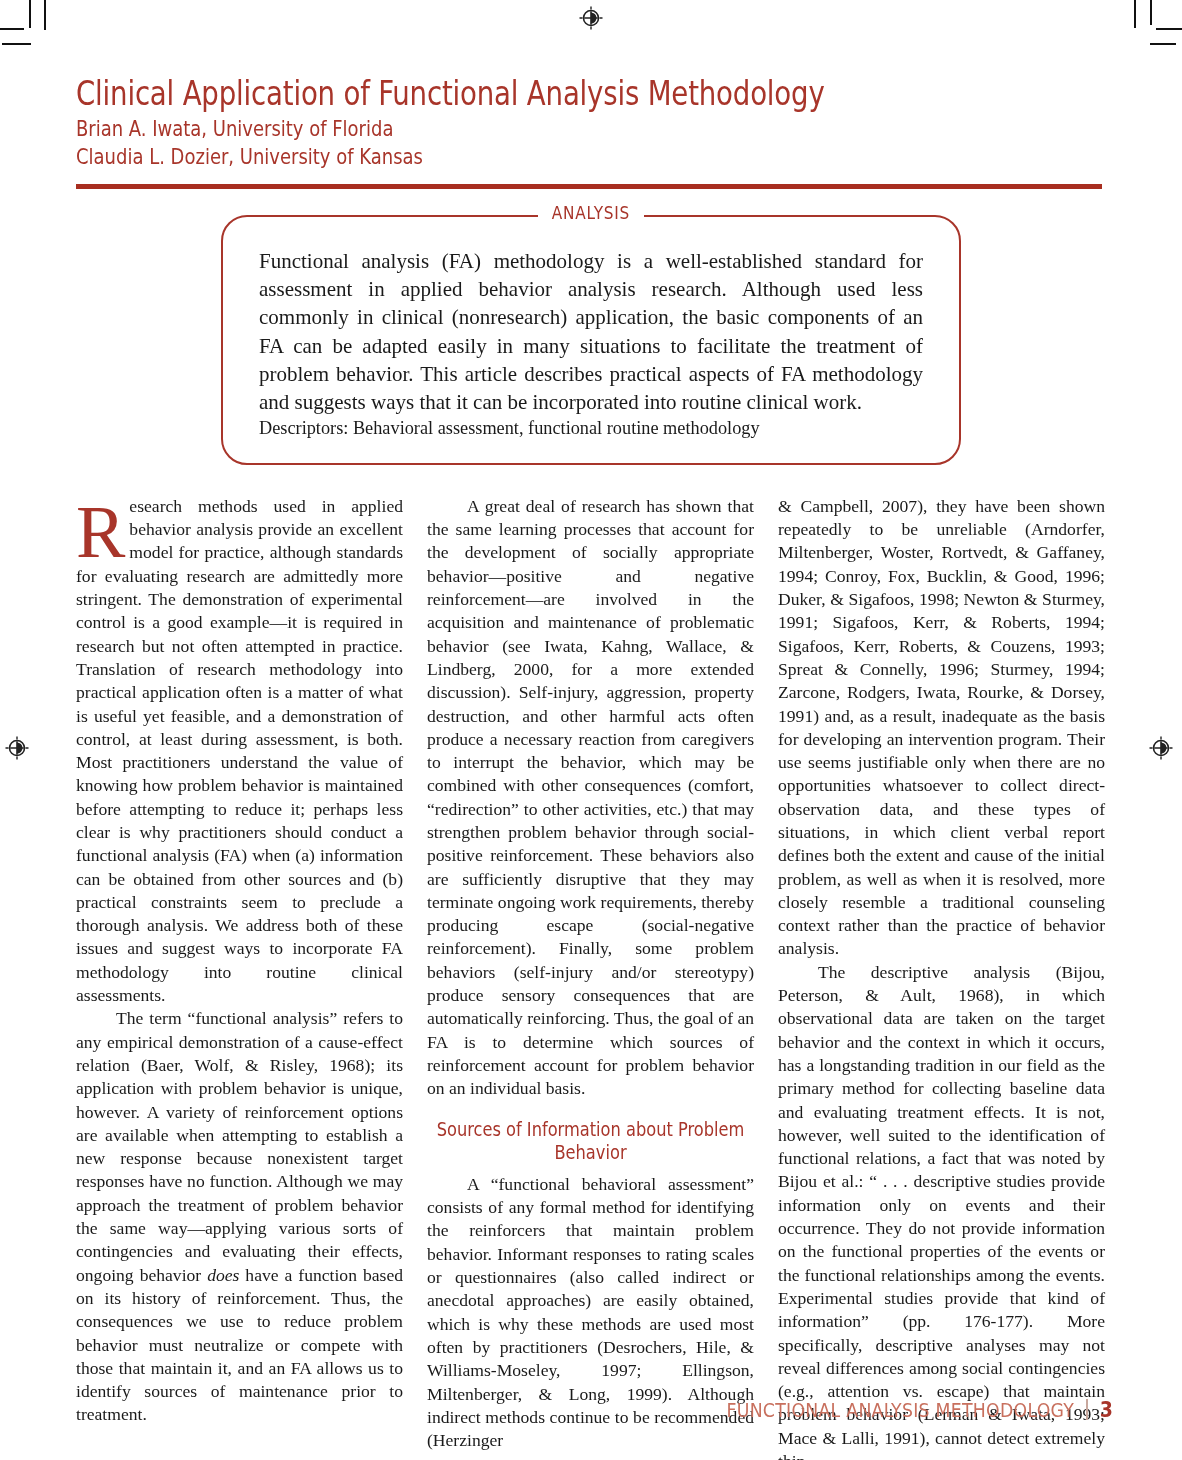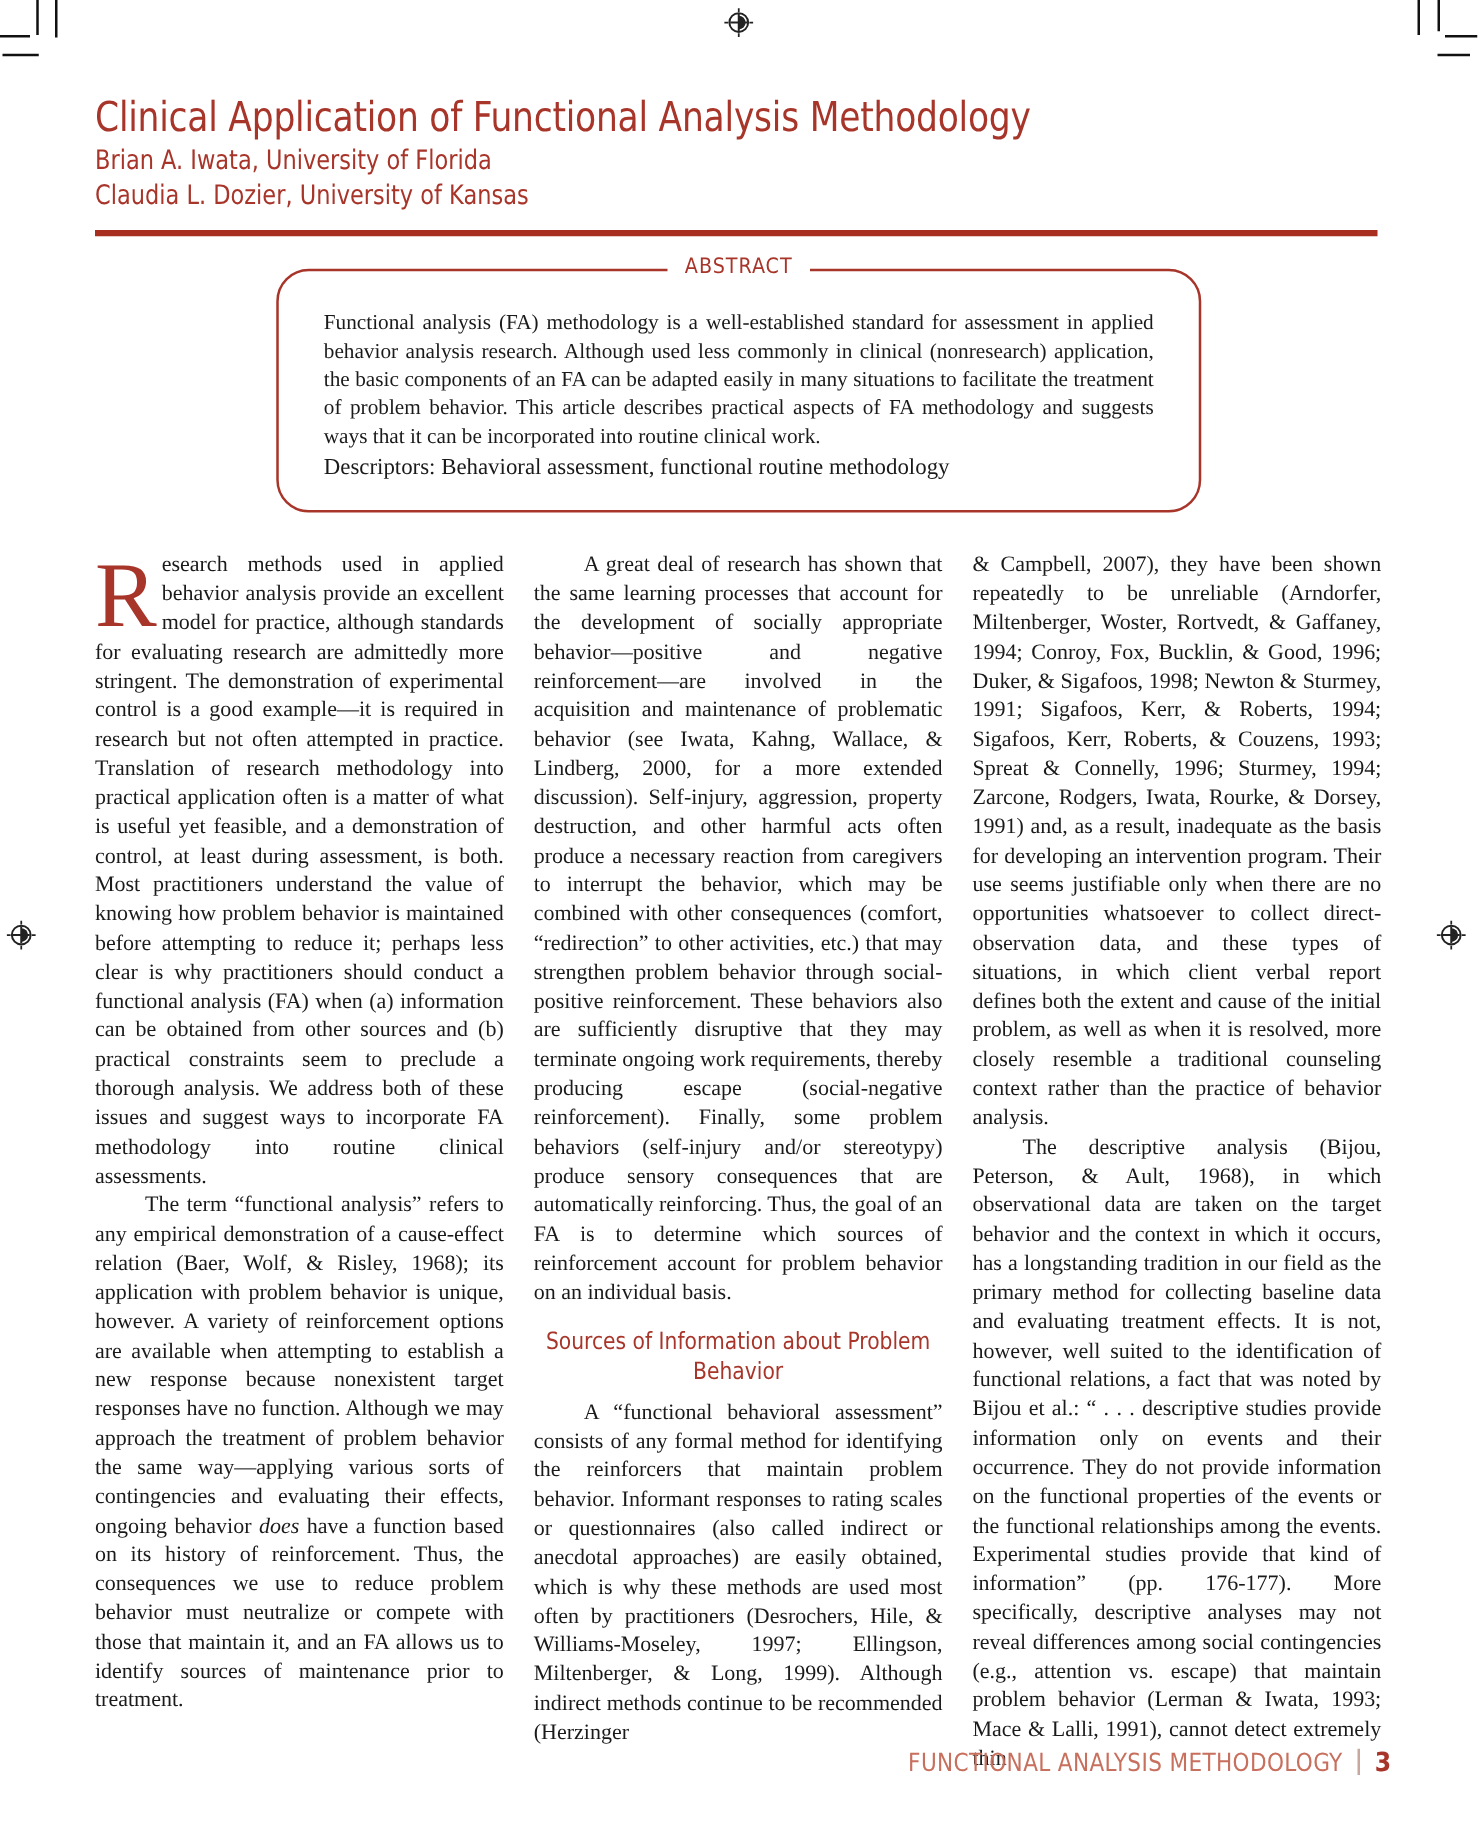--- a/index.html
+++ b/index.html
@@ -85,21 +85,21 @@
   }
   .abstract-legend span {
     background: #ffffff;
     padding: 0 14px;
     font-family: "DejaVu Sans Condensed", "Liberation Sans", sans-serif;
     font-size: 17px;
     letter-spacing: 0.8px;
     color: #A8352A;
   }
   .abstract-text {
-    font-size: 17px;
+    font-size: 21px;
     line-height: 1.345;
     text-align: justify;
     text-justify: inter-word;
     hyphens: none;
   }
   .abstract-desc {
     font-size: 18.3px;
     line-height: 1.345;
     text-align: left;
     margin-top: 0;
@@ -230,21 +230,21 @@
   <div class="author">Brian A. Iwata, University of Florida</div>
   <div class="author">Claudia L. Dozier, University of Kansas</div>
   <div class="rule-main"></div>
 
   <div class="abstract-wrap">
     <div class="abstract-box">
       <div class="abstract-text">Functional analysis (FA) methodology is a well-established standard for assessment in applied behavior analysis research. Although used less commonly in clinical (nonresearch) application, the basic components of an FA can be adapted easily in many situations to facilitate the treatment of problem behavior.  This article describes practical aspects of FA methodology and suggests ways that it can be incorporated into routine clinical work.</div>
       <div class="abstract-desc">Descriptors:  Behavioral assessment, functional routine methodology</div>
     </div>
     <div class="abstract-legend">
-      <span>ABSTRACT</span>
+      <span>ANALYSIS</span>
     </div>
   </div>
 
   <div class="columns">
 
     <div class="col">
       <p class="dropcap-para"><span class="dropcap">R</span><span>esearch methods used in applied behavior analysis provide an excellent model for practice, although standards for evaluating research are admittedly more stringent. The demonstration of experimental control is a good example—it is required in research but not often attempted in practice. Translation of research methodology into practical application often is a matter of what is useful yet feasible, and a demonstration of control, at least during assessment, is both.  Most practitioners understand the value of knowing how problem behavior is maintained before attempting to reduce it; perhaps less clear is why practitioners should conduct a functional analysis (FA) when (a) information can be obtained from other sources and (b) practical constraints seem to preclude a thorough analysis. We address both of these issues and suggest ways to incorporate FA methodology into routine clinical assessments.</span></p>
       <p class="indent"><span>The term “functional analysis” refers to any empirical demonstration of a cause-effect relation (Baer, Wolf, &amp; Risley, 1968); its application with problem behavior is unique, however. A variety of reinforcement options are available when attempting to establish a new response because nonexistent target responses have no function. Although we may approach the treatment of problem behavior the same way—applying various sorts of contingencies and evaluating their effects, ongoing behavior </span><em>does</em><span> have a function based on its history of reinforcement. Thus, the consequences we use to reduce problem behavior must neutralize or compete with those that maintain it, and an FA allows us to identify sources of maintenance prior to treatment.</span></p>
     </div>
 

